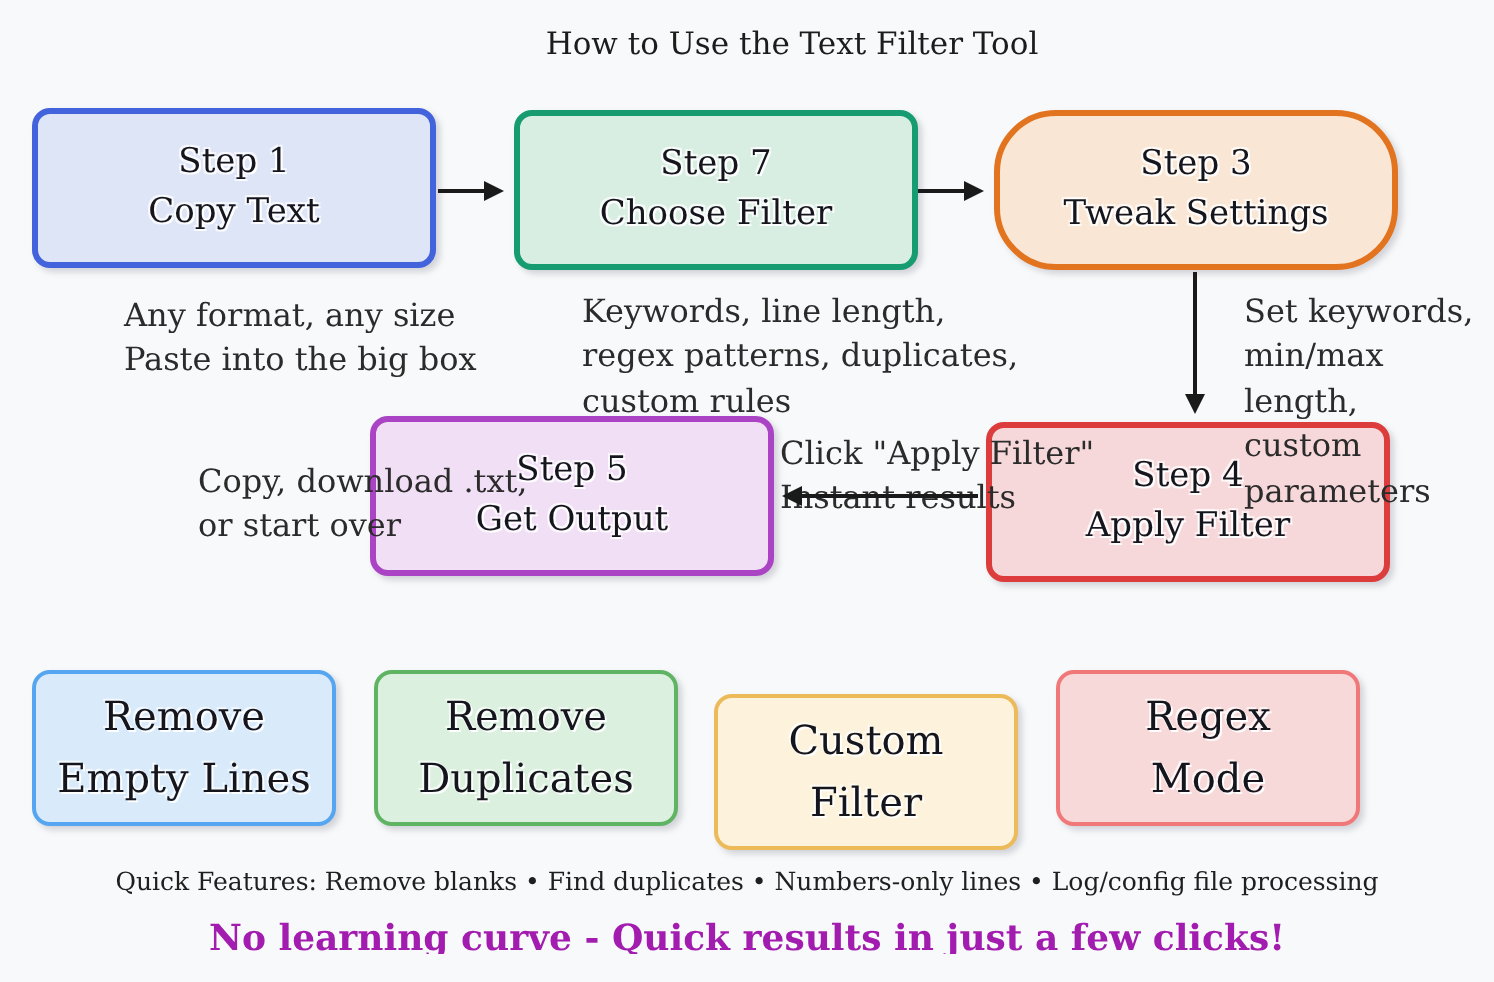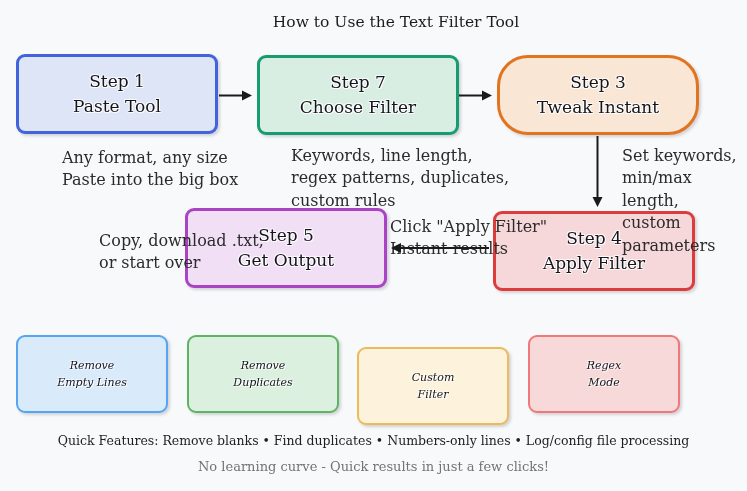--- a/index.html
+++ b/index.html
@@ -38,26 +38,25 @@
     width: 202px; height: 80px;
     font-size: 17px;
     line-height: 1.45;
     color: #15151d;
     text-shadow: 1px 1px 0 rgba(255,255,255,.95), -1px -1px 0 rgba(255,255,255,.7), 1px -1px 0 rgba(255,255,255,.7), -1px 1px 0 rgba(255,255,255,.7);
   }
   .feature-box {
     width: 152px; height: 78px;
     top: 335px;
     border-width: 2.5px;
-    font-size: 11px;
+    font-size: 20px;
     line-height: 1.55;
     color: #15151d;
     white-space: pre-line;
     text-shadow: 1px 1px 0 rgba(255,255,255,.95), -1px -1px 0 rgba(255,255,255,.7);
-    font-style: italic;
   }
   .pos-step1 { left: 16px;  top: 54px;  }
   .pos-step2 { left: 257px; top: 55px;  }
   .pos-step3 { left: 497px; top: 55px; border-radius: 31px;  }
   .pos-step4 { left: 493px; top: 211px; }
   .pos-step5 { left: 185px; top: 208px; }
   .pos-feat1 { left: 16px;  }
   .pos-feat2 { left: 187px; }
   .pos-feat3 { left: 357px; margin-top: 12px; }
   .pos-feat4 { left: 528px; }
@@ -84,42 +83,43 @@
     width: 100%;
     text-align: center;
     font-size: 12.5px;
     color: #1f1f1f;
   }
   .footer-tagline {
     position: absolute;
     top: 459px; left: 0;
     width: 100%;
     text-align: center;
-    font-size: 13px;
-    color: #737373;
+    font-size: 18px;
+    color: #a21caf;
+    font-weight: bold;
   }
 </style>
 </head>
 <body>
 
 <div class="canvas">
 
   <div class="diagram-title">How to Use the Text Filter Tool</div>
 
   <div class="box step-box pos-step1" style="background-color: rgb(222, 229, 247); border-color: rgb(66, 99, 219);">
     <div>Step 1</div>
-    <div>Paste Tool</div>
+    <div>Copy Text</div>
   </div>
   <div class="box step-box pos-step2" style="background-color: rgb(217, 238, 227); border-color: rgb(23, 156, 114);">
     <div>Step 7</div>
     <div>Choose Filter</div>
   </div>
   <div class="box step-box pos-step3" style="background-color: rgb(250, 230, 212); border-color: rgb(226, 116, 31);">
     <div>Step 3</div>
-    <div>Tweak Instant</div>
+    <div>Tweak Settings</div>
   </div>
   <div class="box step-box pos-step4" style="background-color: rgb(247, 216, 218); border-color: rgb(221, 60, 60);">
     <div>Step 4</div>
     <div>Apply Filter</div>
   </div>
   <div class="box step-box pos-step5" style="background-color: rgb(241, 223, 246); border-color: rgb(171, 68, 196); align-items: center;">
     <div>Step 5</div>
     <div>Get Output</div>
   </div>
 

